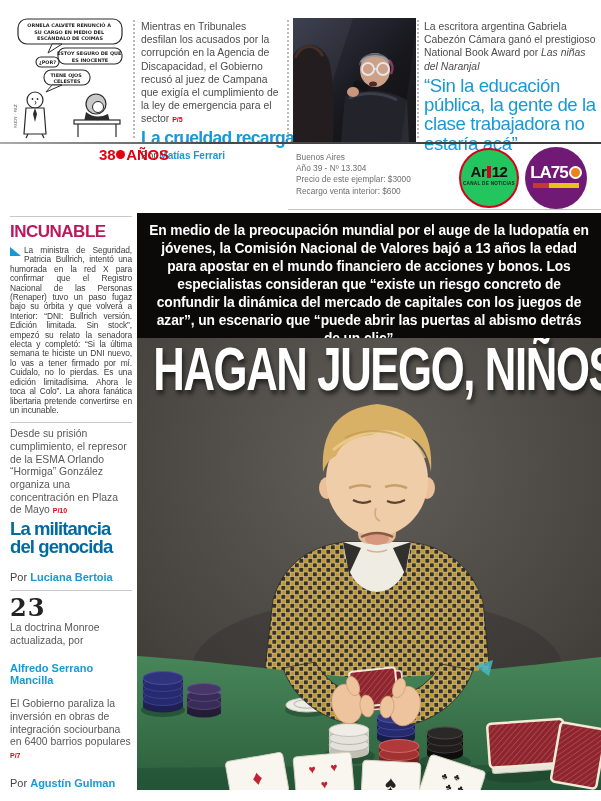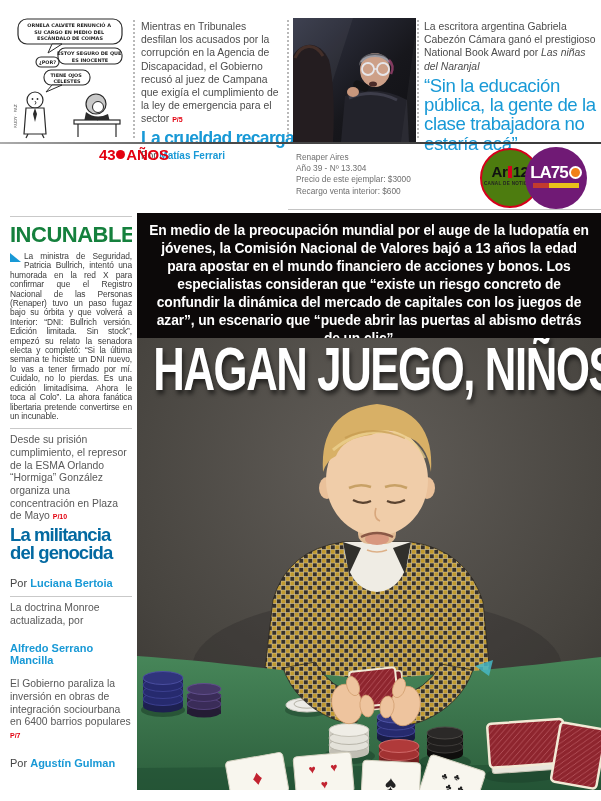--- a/index.html
+++ b/index.html
@@ -30,37 +30,37 @@
   .masthead { position:absolute; left:0; top:145px; width:601px; height:66px; }
   .logo { position:absolute; left:8px; top:6px; font-family:"DejaVu Serif", serif; font-weight:bold; font-size:49px; letter-spacing:-3px; color:#1b1410; line-height:1; }
   .logo .bar { display:inline-block; width:7px; height:37px; background:#e3000f; margin:0 3px 0 4px; vertical-align:-2px; }
   .anniv { position:absolute; left:99px; top:1px; color:#e3000f; font-weight:800; font-size:15px; letter-spacing:-0.2px; }
   .anniv .dot { display:inline-block; width:9px; height:9px; border-radius:50%; background:#e3000f; vertical-align:1px; margin:0 1px; }
 
   .dateblock { position:absolute; left:296px; top:7px; color:#6e6e6e; font-size:8.3px; line-height:1.35; }
   .dateline { font-size:13.5px; color:#3c3c3c; font-weight:600; letter-spacing:0.2px; margin:1px 0 2px; }
   .dsep { display:inline-block; width:3.5px; height:11px; background:#e3000f; margin:0 4px; vertical-align:-1px; }
 
-  .ar12 { position:absolute; left:480px; top:3px; width:60px; height:60px; border-radius:50%; background:#4d7c0f; border:2.5px solid #d6001c; text-align:center; padding-top:14px; }
+  .ar12 { position:absolute; left:459px; top:3px; width:60px; height:60px; border-radius:50%; background:#22c55e; border:2.5px solid #d6001c; text-align:center; padding-top:14px; }
   .ar12 .l1 { font-weight:900; font-size:15px; color:#111; letter-spacing:-0.5px; line-height:1; }
   .ar12 .l1 .bar { display:inline-block; width:3.5px; height:12px; background:#d6001c; margin:0 1px; vertical-align:-1px; }
   .ar12 .l2 { font-size:4.6px; font-weight:bold; color:#222; letter-spacing:0.3px; margin-top:2px; }
 
   .la750 { position:absolute; left:525px; top:2px; width:62px; height:62px; border-radius:50%; background:#701a75; text-align:center; padding-top:17px; }
   .la750 .txt { color:#fff; font-weight:900; font-size:17px; letter-spacing:-1px; line-height:1; }
   .la750 .zero { display:inline-block; width:13px; height:13px; border:2.5px solid #fff; border-radius:50%; background:#f08019; vertical-align:-1px; margin-left:1px; }
   .la750 .strip { width:46px; height:5px; margin:2px auto 0; background:linear-gradient(to right,#c23b2e 0 34%,#e8c21a 34% 100%); }
 
   .rule-mid { position:absolute; left:288px; top:209px; width:313px; height:1px; background:#c4c4c4; }
 
   
   .leftcol { position:absolute; left:10px; top:216px; width:122px; height:580px; overflow:hidden; }
   .sec { border-top:1px solid #c9c9c9; padding-top:5px; margin-bottom:7px; }
   .sec.notop { border-top:none; }
-  .leftcol h2.black { font-size:22px; font-weight:800; color:#15803d; letter-spacing:-0.5px; margin-bottom:4px; }
+  .leftcol h2.black { font-size:17px; font-weight:800; color:#be185d; letter-spacing:-0.5px; margin-bottom:4px; }
   .body-sm { font-size:8.4px; line-height:1.12; color:#3b3b3b; text-align:justify; letter-spacing:-0.1px; }
   .tri { float:left; width:0; height:0; border-left:11px solid #1899d6; border-top:9px solid transparent; margin:1px 3px 0 0; }
   .teaser-l { font-size:10.4px; line-height:1.22; color:#585858; }
   .leftcol h3.blue { font-size:18.5px; font-weight:bold; color:#0369a1; line-height:0.97; letter-spacing:-0.9px; margin:3px 0 2px; }
   .num { font-family:"DejaVu Serif", serif; font-size:24px; font-weight:bold; color:#232323; letter-spacing:1px; line-height:1; margin-bottom:2px; }
   .byline-l { font-size:11px; color:#444; margin-top:15px; }
   .byline-l b { color:#1899d6; }
 
   
   .leadbox { position:absolute; left:137px; top:213px; width:464px; height:125px; background:#0c0909; color:#fff; text-align:center; padding:9px 12px; font-size:13.8px; font-weight:600; line-height:1.3; letter-spacing:-0.1px; }
@@ -168,23 +168,23 @@
   </div>
 
   <div class="top-right">
     <div class="teaser"><span>La escritora argentina Gabriela Cabezón Cámara ganó el prestigioso National Book Award por </span><i>Las niñas del Naranjal</i></div>
     <div class="quote">“Sin la educación pública, la gente de la clase trabajadora no estaría acá”</div>
   </div>
 
   <div class="rule-top"></div>
 
   <div class="masthead">
-    <div class="anniv"><span>43</span><span class="dot"></span><span>AÑOS</span></div>
+    <div class="anniv"><span>38</span><span class="dot"></span><span>AÑOS</span></div>
     <div class="dateblock">
-      <div>Renaper Aires</div>
+      <div>Buenos Aires</div>
       <div>Año 39 - Nº 13.304</div>
       <div>Precio de este ejemplar: $3000</div>
       <div>Recargo venta interior: $600</div>
     </div>
     <div class="ar12">
       <div class="l1"><span>Ar</span><span class="bar"></span><span>12</span></div>
       <div class="l2">CANAL DE NOTICIAS</div>
     </div>
     <div class="la750">
       <div class="txt"><span>LA75</span><span class="zero"></span></div>
@@ -197,20 +197,21 @@
     <div class="sec">
       <h2 class="black">INCUNABLE</h2>
       <div class="body-sm"><span class="tri"></span><span>La ministra de Seguridad, Patricia Bullrich, intentó una humorada en la red X para confirmar que el Registro Nacional de las Personas (Renaper) tuvo un paso fugaz bajo su órbita y que volverá a Interior: “DNI: Bullrich versión. Edición limitada. Sin stock”, empezó su relato la senadora electa y completó: “Si la última semana te hiciste un DNI nuevo, lo vas a tener firmado por mí. Cuidalo, no lo pierdas. Es una edición limitadísima. Ahora le toca al Colo”. La ahora fanática libertaria pretende convertirse en un incunable.</span></div>
     </div>
     <div class="sec">
       <div class="teaser-l"><span>Desde su prisión cumplimiento, el represor de la ESMA Orlando “Hormiga” González organiza una concentración en Plaza de Mayo </span><span class="pref">P/10</span></div>
       <h3 class="blue">La militancia del genocida</h3>
       <div class="byline-l"><span>Por</span> <b>Luciana Bertoia</b></div>
     </div>
     <div class="sec">
+      <div class="num">23</div>
       <div class="teaser-l">La doctrina Monroe actualizada, por</div>
       <div class="byline-l"><b>Alfredo Serrano Mancilla</b></div>
     </div>
     <div class="sec notop">
       <div class="teaser-l"><span>El Gobierno paraliza la inversión en obras de integración sociourbana en 6400 barrios populares </span><span class="pref">P/7</span></div>
       <div class="byline-l"><span>Por</span> <b>Agustín Gulman</b></div>
     </div>
 
   </div>
 

